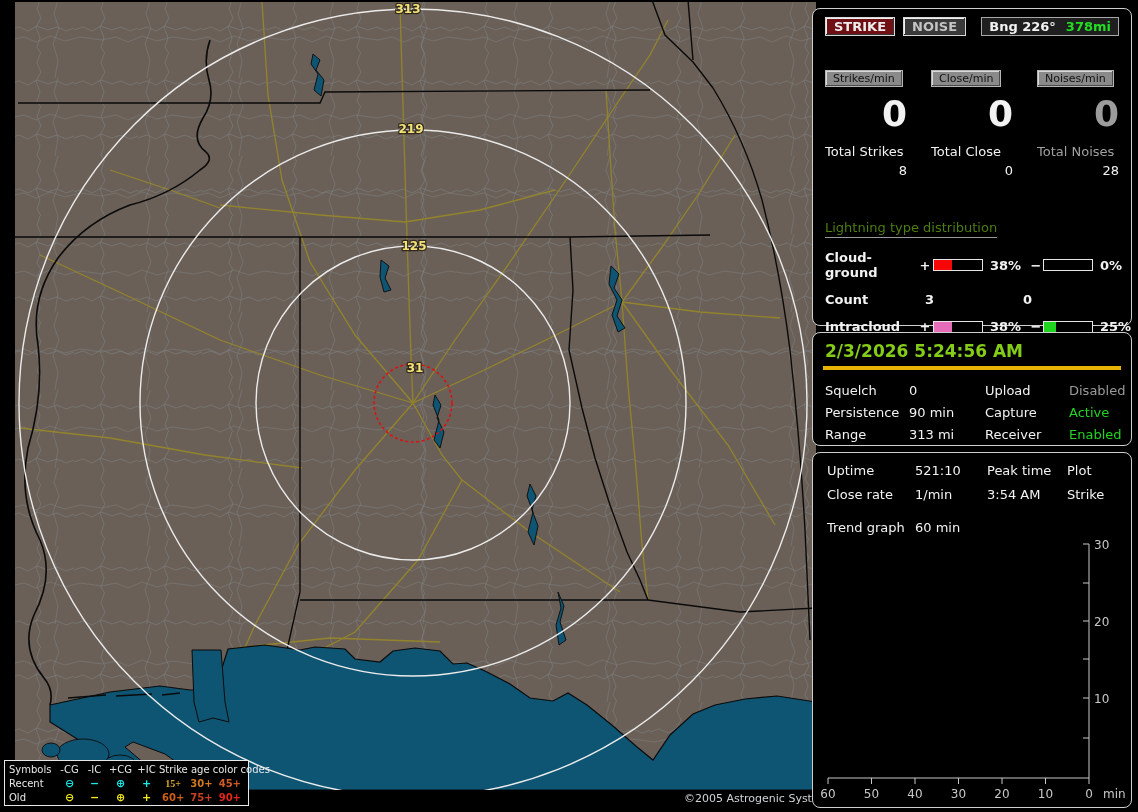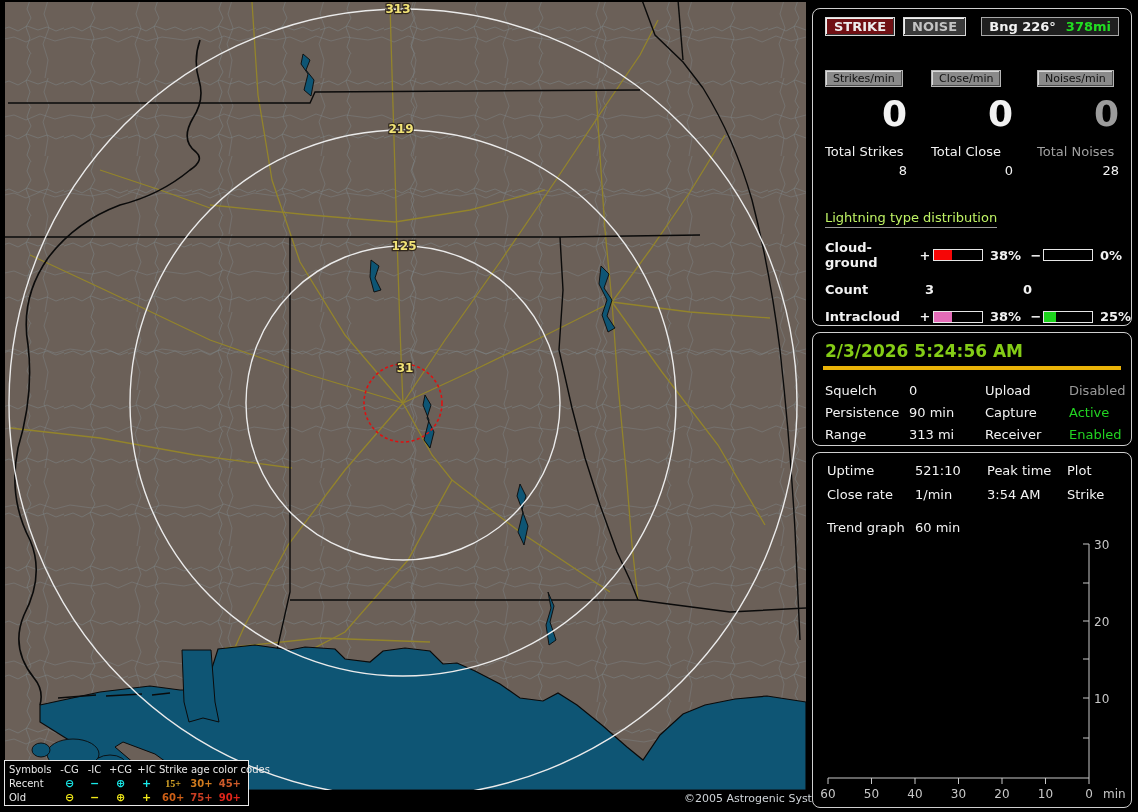--- a/index.html
+++ b/index.html
@@ -1,21 +1,21 @@
 <!DOCTYPE html>
 <html><head>
 <meta charset="utf-8">
 <style>
   * { margin:0; padding:0; box-sizing:border-box; }
   html,body { background:#000; width:1138px; height:812px; overflow:hidden;
               font-family:"DejaVu Sans", sans-serif; }
   #stage { position:relative; width:1138px; height:812px; background:#000; }
 
   
-  #map-wrap { position:absolute; left:5px; top:2px; width:801px; height:788px;
+  #map-wrap { position:absolute; left:15px; top:2px; width:801px; height:788px;
               overflow:hidden; background:#6b6058; }
   #map-wrap svg { display:block; }
 
   .ring-label { font:bold 12px "DejaVu Sans",sans-serif; fill:#f2e477;
                 paint-order:stroke; stroke:rgba(40,30,20,0.85); stroke-width:2.5px;
                 text-anchor:middle; }
 
   
   #legend { position:absolute; left:4px; top:760px; width:245px; height:46px;
             background:#000; border:1px solid #e8e8e8; color:#e8e8e8;
@@ -52,21 +52,21 @@
   .rates { display:grid; grid-template-columns:1fr 1fr 1fr; column-gap:24px;
            margin-top:34px; }
   .rate-col .chip { display:inline-block; background:#8a8a8a; color:#121212;
                     font-size:11px; padding:1px 7px; border:1px solid #b5b5b5;
                     box-shadow:inset -1px -1px 0 #4a4a4a, inset 1px 1px 0 #d9d9d9; }
   .rate-col .big { text-align:right; font-size:36px; font-weight:bold;
                    line-height:1.15; margin-top:6px; }
   .rate-col .tlabel { margin-top:10px; white-space:nowrap; }
   .rate-col .tval { text-align:right; margin-top:4px; }
 
-  #dist-title { margin-top:32px; color:#bef264; width:fit-content;
+  #dist-title { margin-top:42px; color:#4d7c0f; width:fit-content;
                 border-bottom:1px solid #9a9a9a; padding-bottom:2px; }
   .dist-row { display:grid; margin-top:12px; align-items:center;
               grid-template-columns:92px 16px 52px 44px 14px 52px auto; }
   .dist-row .dlabel { font-weight:bold; }
   .dist-row .sign { font-weight:bold; text-align:center; }
   .bar { width:50px; height:12px; border:1px solid #e6e6e6; background:#000; }
   .bar-fill { height:100%; }
   .pct { font-weight:bold; padding-left:5px; }
   .count-row { display:grid; grid-template-columns:100px 98px auto;
                margin-top:12px; font-weight:bold; }

